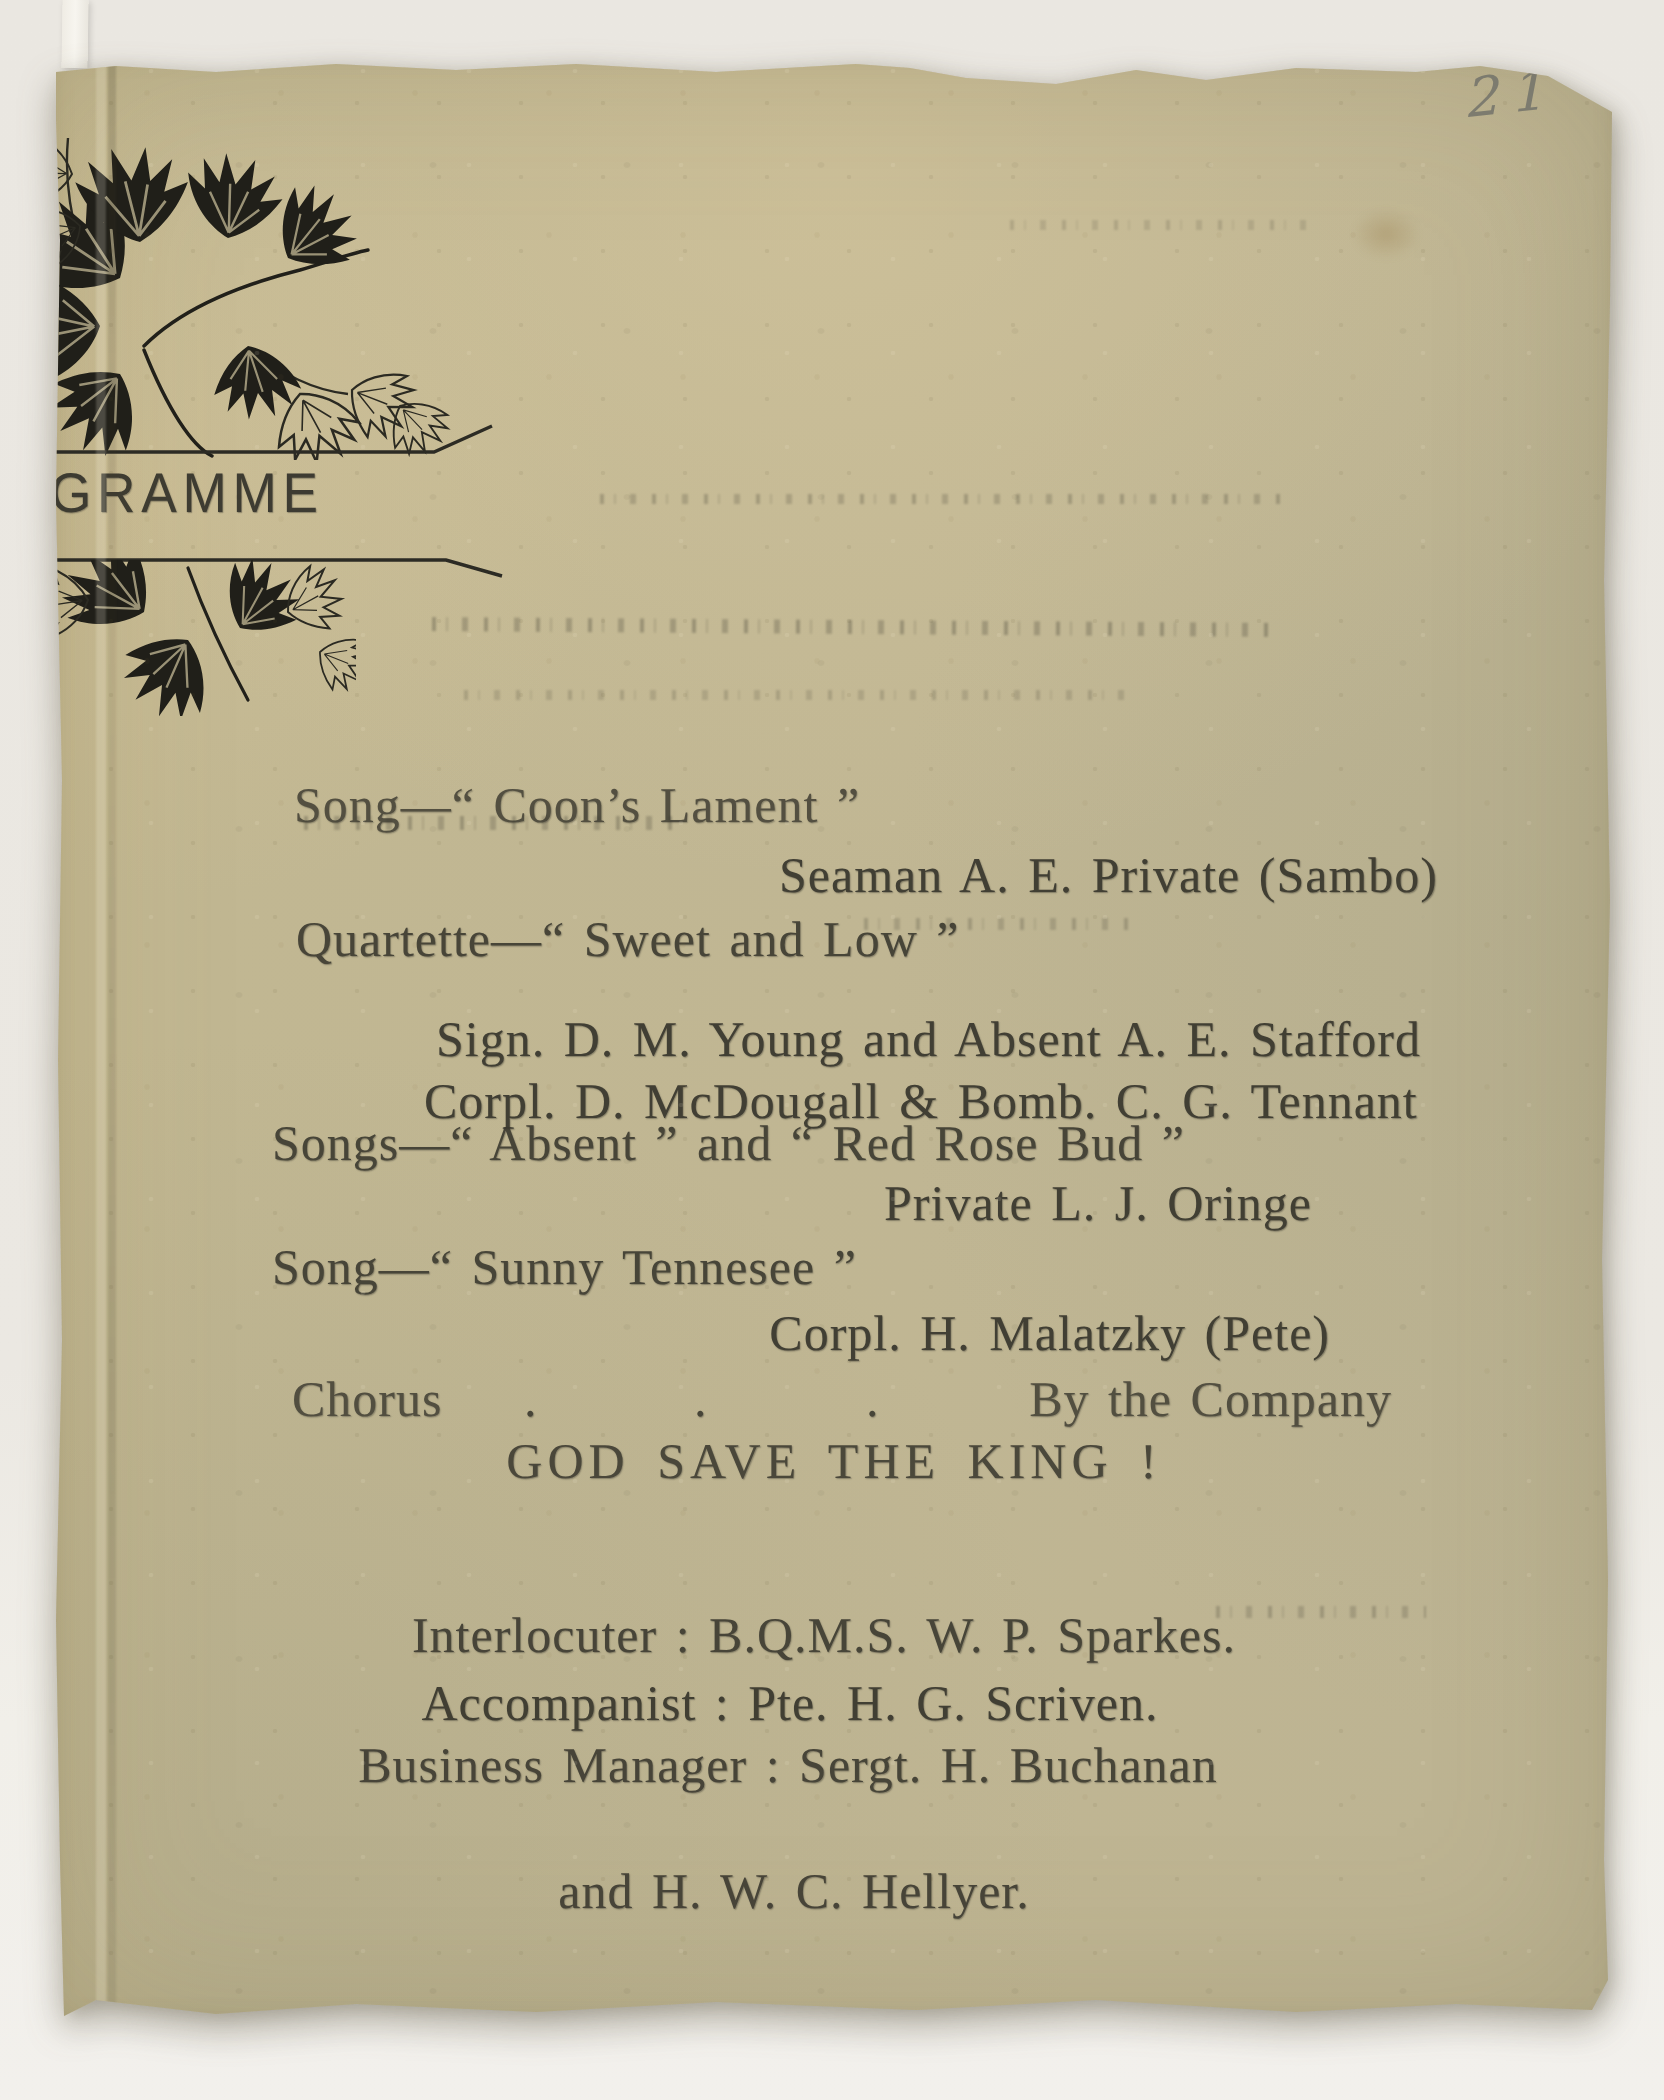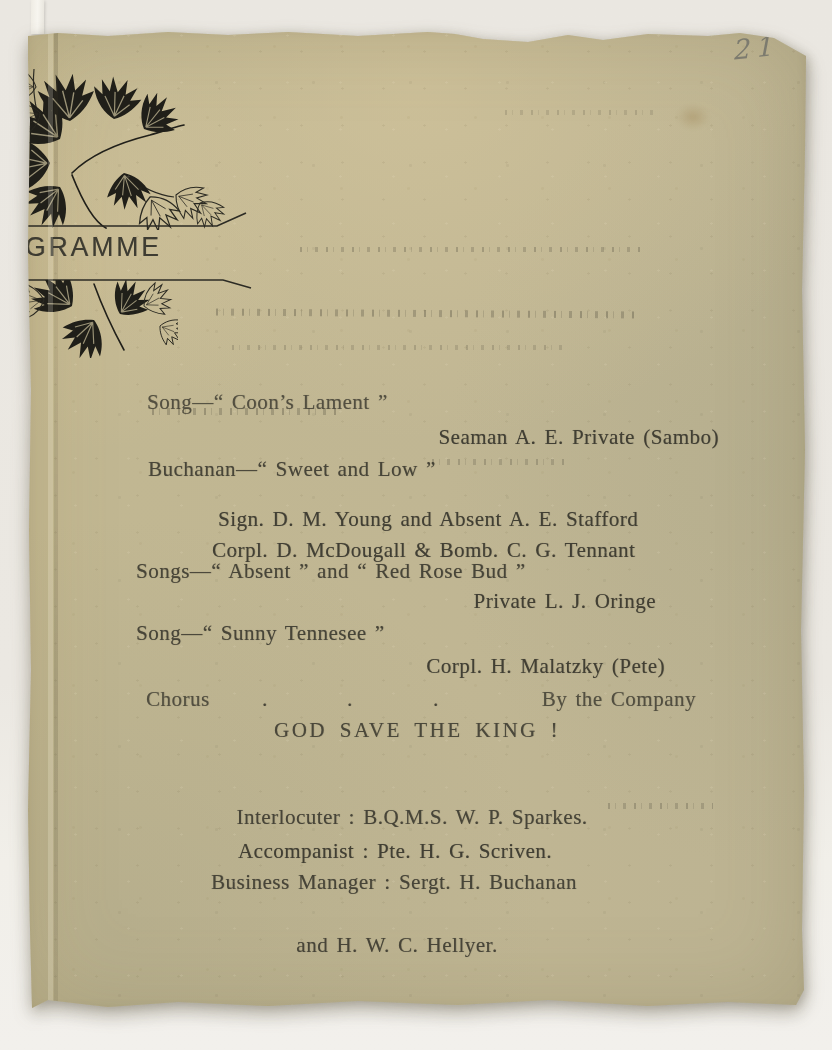--- a/index.html
+++ b/index.html
@@ -60,21 +60,21 @@
   .masthead{
     position:absolute;left:-3px;top:201px;margin:0;
     font-family:"Liberation Sans", sans-serif;font-weight:400;
     font-size:28px;letter-spacing:3px;color:#32312a;
     transform:scaleX(.95);transform-origin:left top;
     text-shadow:.4px .4px .6px rgba(50,49,42,.45);opacity:.92;
   }
   .rule-svg{position:absolute;pointer-events:none;}
   .t{
     position:absolute;white-space:nowrap;
-    font-size:21px;color:#3b392f;letter-spacing:.5px;word-spacing:2.5px;
+    font-size:25px;color:#3b392f;letter-spacing:.5px;word-spacing:2.5px;
     text-shadow:.4px .4px .7px rgba(59,57,47,.5);
   }
   .soft{opacity:.82;filter:blur(.25px);}
   .med{opacity:.9;}
   .dark{opacity:.95;}
   .anthem{
     left:0;right:0;text-align:center;letter-spacing:2.5px;word-spacing:5px;opacity:.88;
   }
   .credit{left:0;right:0;text-align:center;}
   .sc{font-variant:small-caps;letter-spacing:1px;}
@@ -166,21 +166,21 @@
     <div class="smudge" style="left:404px;top:429px;width:135px;height:6px;opacity:.38"></div>
     <div class="smudge" style="left:580px;top:773px;width:105px;height:6px;opacity:.4"></div>
     <div class="smudge" style="left:477px;top:80px;width:150px;height:5px;opacity:.28"></div>
     <div class="stain"></div>
     <div class="crease"></div>
     <div class="crease-hi"></div>
 
     <div class="t soft" style="left:119px;top:360px">Song—“ Coon’s Lament ”</div>
     <div class="t dark" style="right:87px;top:395px;text-align:right">Seaman A. E. Private (Sambo)</div>
 
-    <div class="t med" style="left:120px;top:427px">Buchanan—“ Sweet and Low ”</div>
+    <div class="t med" style="left:120px;top:427px">Quartette—“ Sweet and Low ”</div>
     <div class="t dark" style="left:190px;top:477px">Sign. D. M. Young and Absent A. E. Stafford</div>
     <div class="t dark" style="left:184px;top:508px">Corpl. D. McDougall &amp; Bomb. C. G. Tennant</div>
 
     <div class="t med" style="left:108px;top:529px">Songs—“ Absent ” and “ Red Rose Bud ”</div>
     <div class="t dark" style="right:150px;top:559px;">Private L. J. Oringe</div>
 
     <div class="t med" style="left:108px;top:591px">Song—“ Sunny Tennesee ”</div>
     <div class="t dark" style="right:141px;top:624px;text-align:right">Corpl. H. Malatzky (Pete)</div>
 
     <div class="t soft" style="left:118px;top:657px">Chorus</div>

